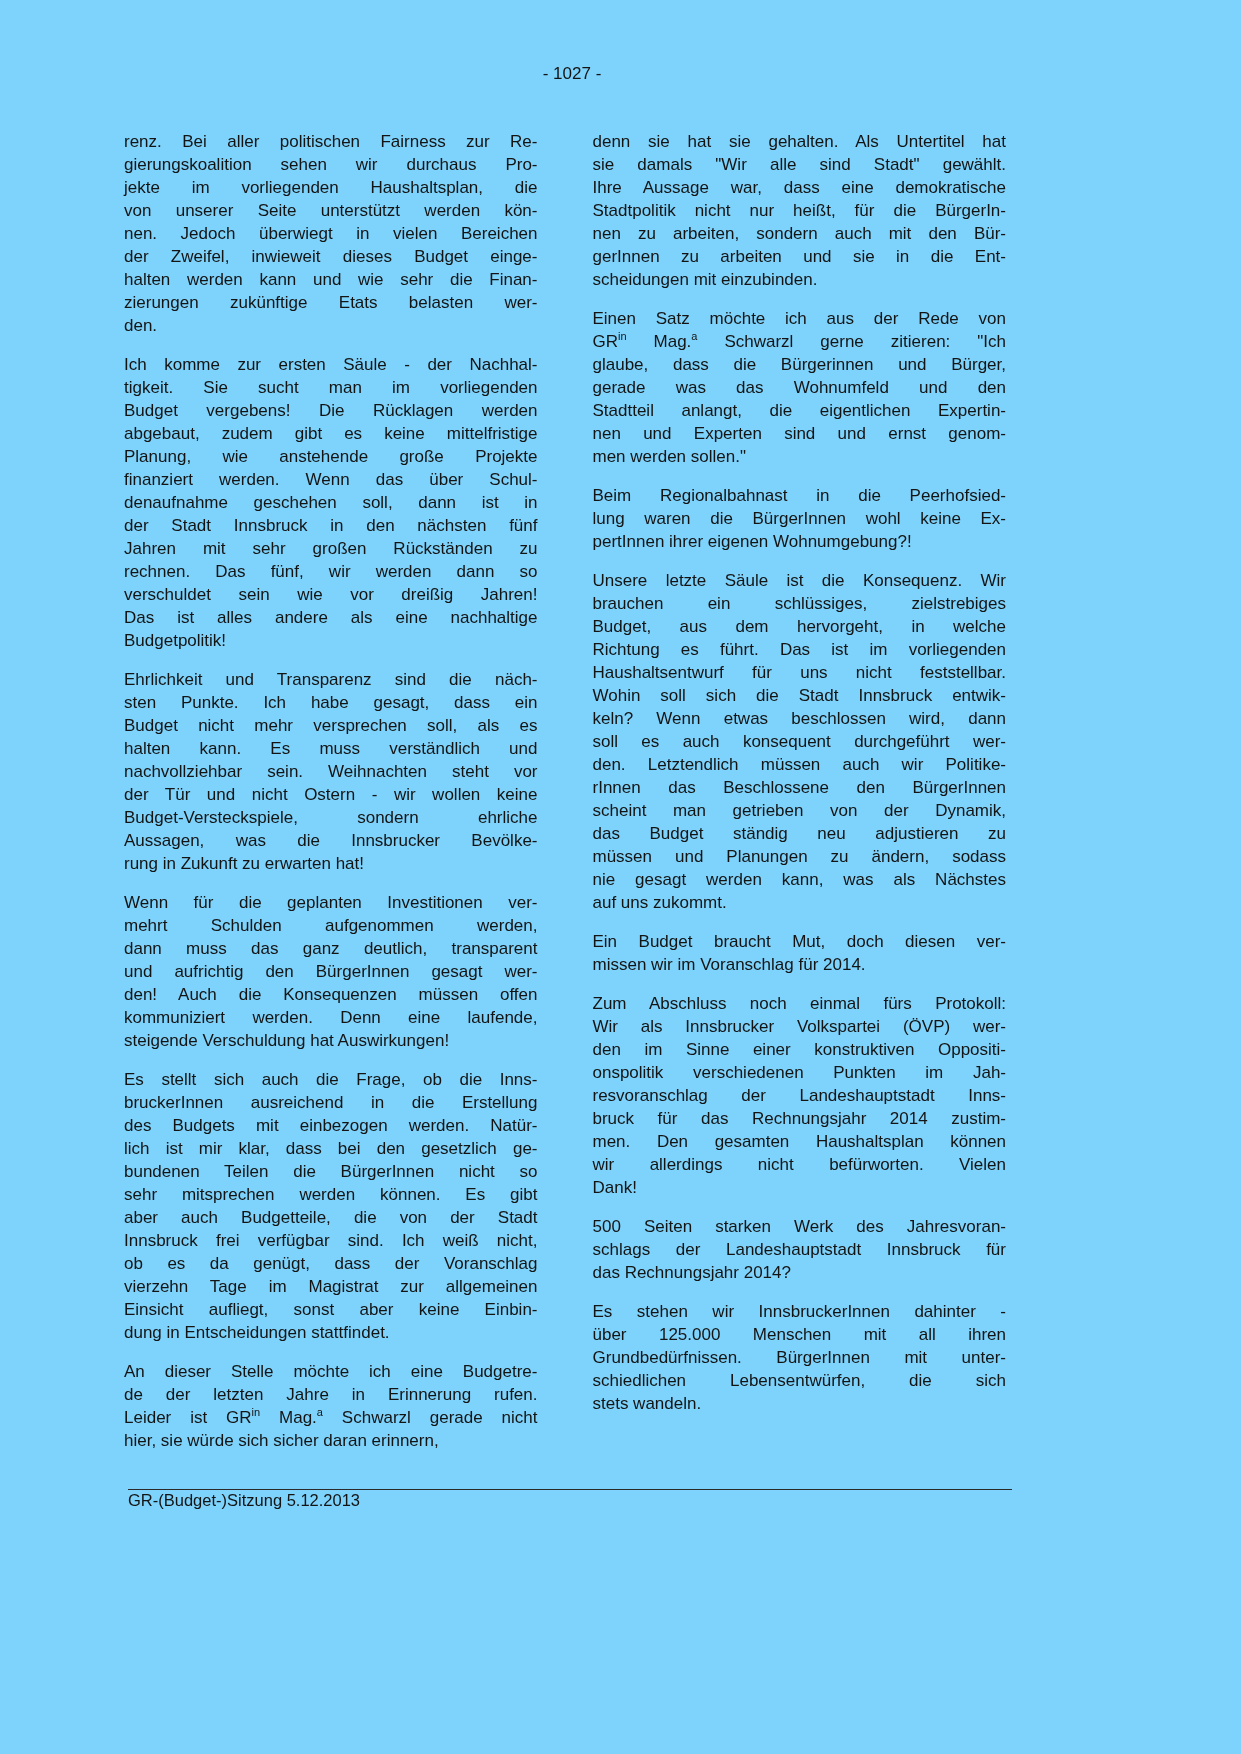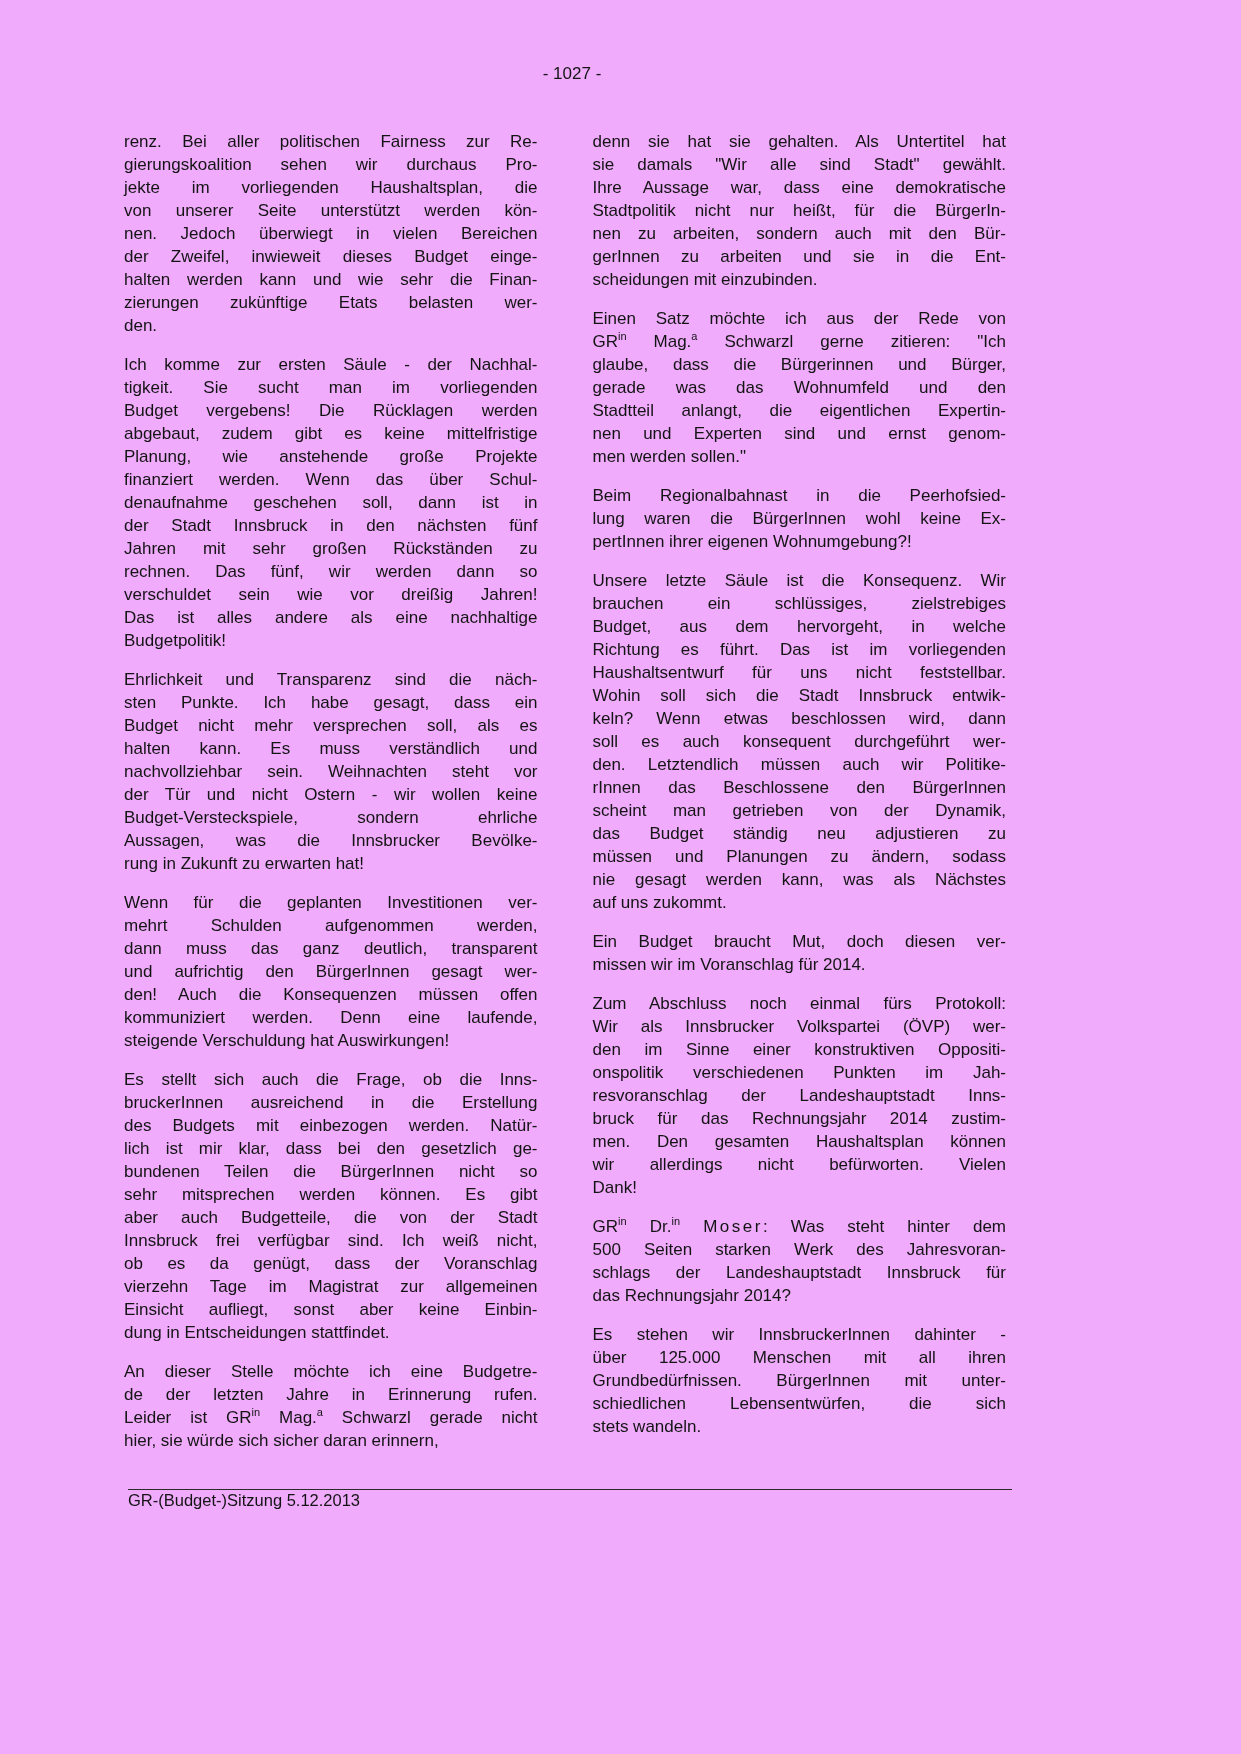--- a/index.html
+++ b/index.html
@@ -4,21 +4,21 @@
 <style>
   html, body { margin: 0; padding: 0; }
   body {
     background: #888;
     font-family: "Liberation Sans", sans-serif;
   }
   .page {
     position: relative;
     width: 1241px;
     height: 1754px;
-    background: #f0abfc;
+    background: #7dd3fc;
     color: #141414;
     overflow: hidden;
   }
   .page-number {
     position: absolute;
     top: 64px;
     left: 131px;
     width: 882px;
     text-align: center;
     font-size: 17px;
@@ -190,21 +190,20 @@
           <div class="line">Wir als Innsbrucker Volkspartei (ÖVP) wer-</div>
           <div class="line">den im Sinne einer konstruktiven Oppositi-</div>
           <div class="line">onspolitik verschiedenen Punkten im Jah-</div>
           <div class="line">resvoranschlag der Landeshauptstadt Inns-</div>
           <div class="line">bruck für das Rechnungsjahr 2014 zustim-</div>
           <div class="line">men. Den gesamten Haushaltsplan können</div>
           <div class="line">wir allerdings nicht befürworten. Vielen</div>
           <div class="line last">Dank!</div>
         </div>
         <div class="para">
-          <div class="line">GR<sup>in</sup> Dr.<sup>in</sup> <span class="spaced">Moser</span>: Was steht hinter dem</div>
           <div class="line">500 Seiten starken Werk des Jahresvoran-</div>
           <div class="line">schlags der Landeshauptstadt Innsbruck für</div>
           <div class="line last">das Rechnungsjahr 2014?</div>
         </div>
         <div class="para">
           <div class="line">Es stehen wir InnsbruckerInnen dahinter -</div>
           <div class="line">über 125.000 Menschen mit all ihren</div>
           <div class="line">Grundbedürfnissen. BürgerInnen mit unter-</div>
           <div class="line">schiedlichen Lebensentwürfen, die sich</div>
           <div class="line last">stets wandeln.</div>

